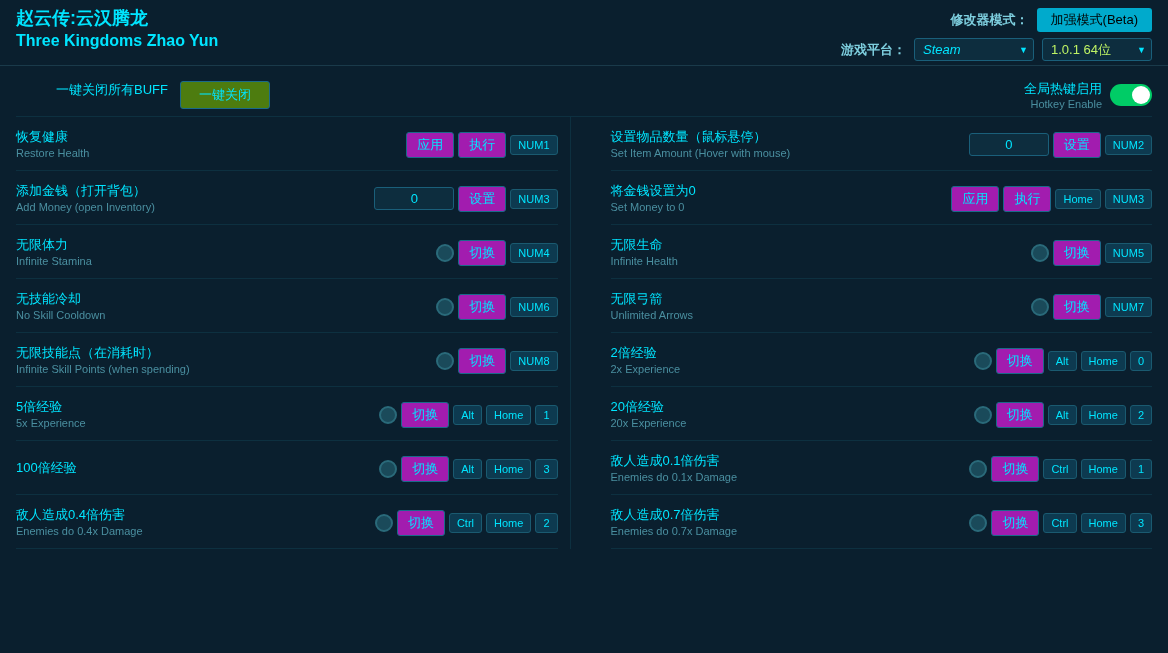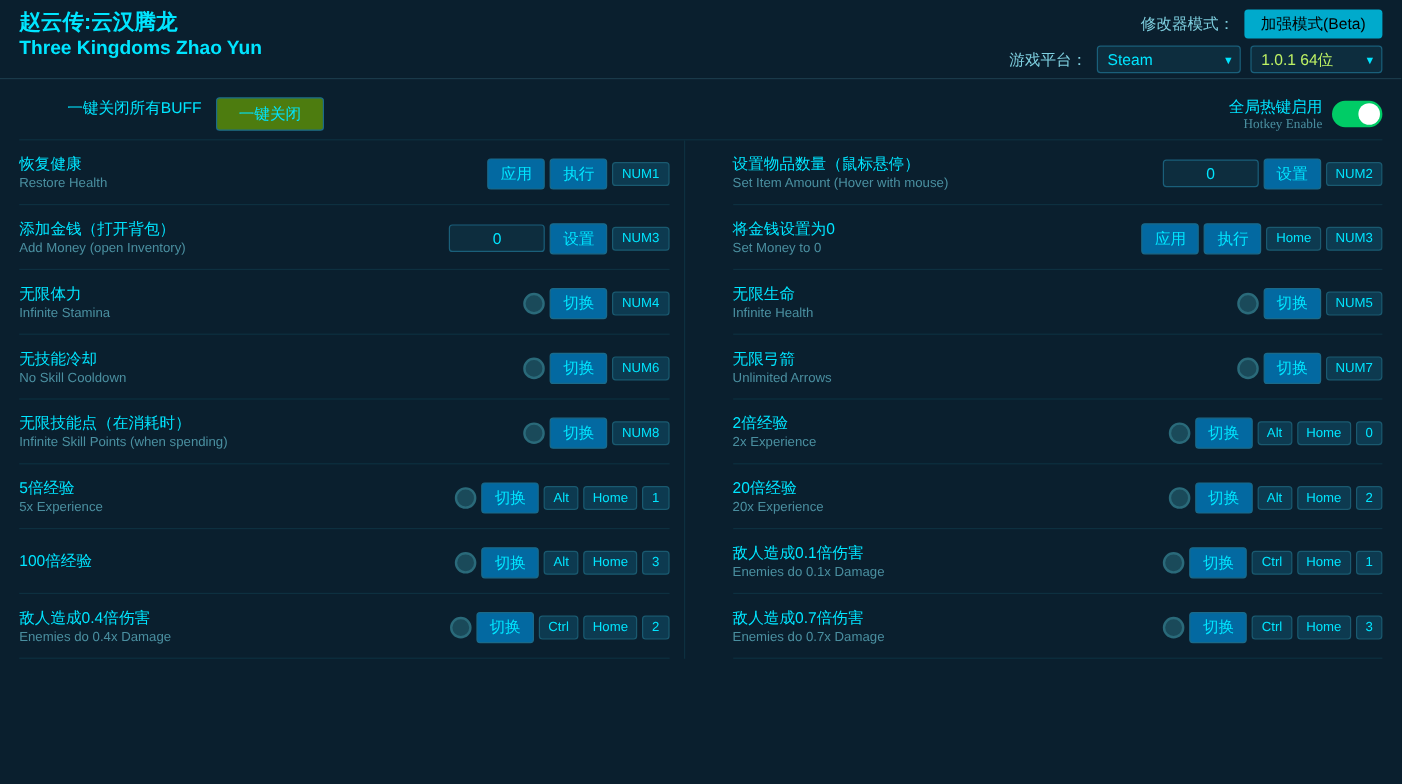--- a/index.html
+++ b/index.html
@@ -46,40 +46,42 @@
       padding-top: 2px;
     }
     .mode-row, .platform-row {
       display: flex;
       align-items: center;
       gap: 8px;
     }
     .label-text {
       color: #7ecfdf;
       font-size: 13px;
+      font-weight: bold;
     }
     .mode-btn {
       background: #00aacc;
       color: #000000;
       border: none;
       padding: 3px 14px;
       border-radius: 3px;
       font-size: 13px;
       cursor: pointer;
     }
     .platform-select {
       background: #0d2d3e;
       color: #00e5ff;
       border: 1px solid #1a5f7a;
       padding: 3px 8px;
       border-radius: 3px;
       font-size: 13px;
       min-width: 120px;
       cursor: pointer;
       appearance: none;
+      font-style: italic;
       -webkit-appearance: none;
     }
     .select-wrapper {
       position: relative;
       display: inline-block;
     }
     .select-wrapper::after {
       content: '▼';
       position: absolute;
       right: 6px;
@@ -198,21 +200,21 @@
       border: 1px solid #1a5f7a;
       color: #00e5ff;
       padding: 3px 6px;
       border-radius: 3px;
       font-size: 13px;
       width: 80px;
       text-align: center;
     }
     
     .action-btn {
-      background: #0369a1;
+      background: #a21caf;
       color: #00e5ff;
       border: 1px solid #1a6a8a;
       padding: 3px 10px;
       border-radius: 3px;
       font-size: 13px;
       cursor: pointer;
       white-space: nowrap;
     }
     
     .key-btn {
@@ -245,21 +247,20 @@
     }
     .right-hotkey {
       display: flex;
       align-items: center;
       gap: 8px;
     }
     .hotkey-labels {
       display: flex;
       flex-direction: column;
       align-items: flex-end;
-      font-family: Liberation Serif, serif;
     }
   </style>
 </head>
 <body>
 
 <div class="app-container">
 
   <div class="header">
     <div class="title-block">
       <div class="title-cn">赵云传:云汉腾龙</div>

